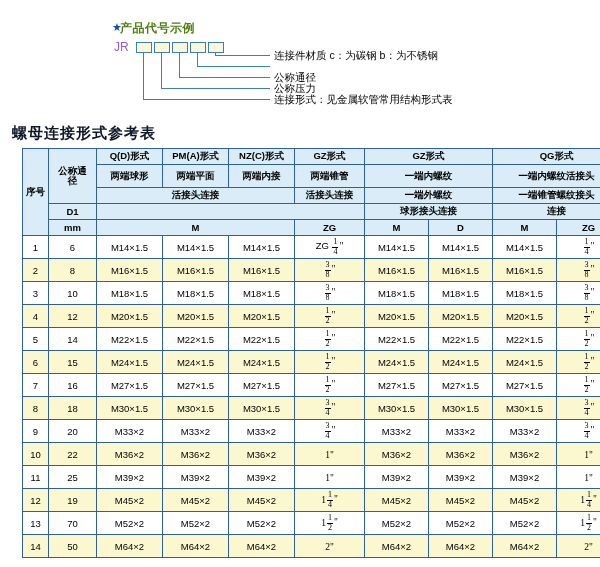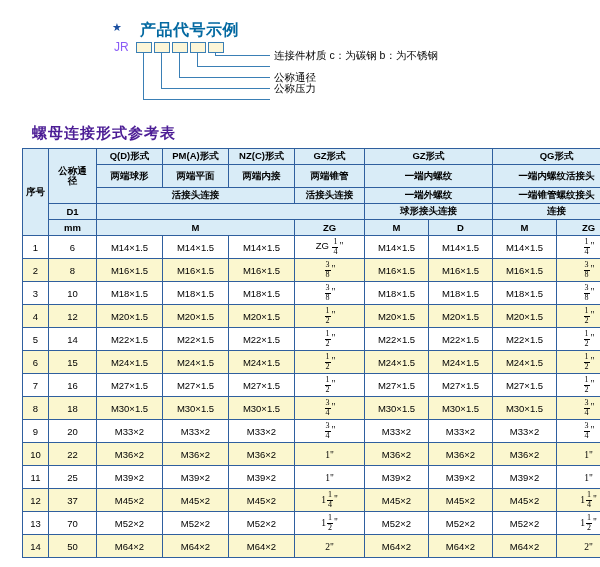--- a/index.html
+++ b/index.html
@@ -14,22 +14,22 @@
   
   #diagram{
     position:relative;
     height:120px;
   }
   .star{
     position:absolute;left:112px;top:22px;
     color:#1a4fa0;font-size:11px;line-height:11px;
   }
   .diagram-title{
-    position:absolute;left:140px;top:20px;
-    font-size:16px;font-weight:bold;color:#0369a1;
+    position:absolute;left:120px;top:20px;
+    font-size:12px;font-weight:bold;color:#4d7c0f;
     letter-spacing:.5px;
   }
   .jr{
     position:absolute;left:114px;top:40px;
     font-size:12px;color:#8b5cf6;
   }
   .codebox{
     position:absolute;top:42px;
     width:14px;height:9px;
     border:1px solid #3a7fb5;
@@ -44,22 +44,22 @@
     height:1px;background:#3a7fb5;
   }
   .leg{
     position:absolute;
     font-size:10.5px;
     white-space:nowrap;
     color:#000;
   }
   
   #table-title{
-    position:absolute;left:32px;top:124px;
-    font-size:15px;font-weight:bold;color:#4c1d95;
+    position:absolute;left:12px;top:124px;
+    font-size:15px;font-weight:bold;color:#0f172a;
     letter-spacing:1px;
   }
   
   #tbl-wrap{
     position:absolute;left:22px;top:148px;
     width:556px;
   }
   table{
     border-collapse:collapse;
     width:556px;
@@ -128,20 +128,21 @@
 
   <div class="vline" style="left:161px;top:52px;height:36px"></div>
   <div class="hline" style="left:161px;top:88px;width:109px"></div>
 
   <div class="vline" style="left:143px;top:52px;height:47px"></div>
   <div class="hline" style="left:143px;top:99px;width:127px"></div>
 
   <span class="leg" style="left:274px;top:49px">连接件材质  c：为碳钢  b：为不锈钢</span>
   <span class="leg" style="left:274px;top:71px">公称通径</span>
   <span class="leg" style="left:274px;top:82px">公称压力</span>
+  <span class="leg" style="left:274px;top:93px">连接形式：见金属软管常用结构形式表</span>
 </div>
 
 <div id="table-title">螺母连接形式参考表</div>
 
 <div id="tbl-wrap">
 <table>
   <colgroup>
     <col class="sn">
         <col class="dn">
     <col class="c-qd">
@@ -326,21 +327,21 @@
           <td>M39×2</td>
           <td>M39×2</td>
           <td class="tall"><span class="ser">1"</span></td>
           <td>M39×2</td>
           <td>M39×2</td>
           <td>M39×2</td>
           <td class="tall"><span class="ser">1"</span></td>
         </tr>
         <tr class="row-yellow">
           <td>12</td>
-          <td>37</td>
+          <td>19</td>
           <td>M45×2</td>
           <td>M45×2</td>
           <td>M45×2</td>
           <td class="tall"><span class="ser"><span class="mixed ser">1</span><span class="frac"><span class="num">1</span><span class="den">4</span></span>"</span></td>
           <td>M45×2</td>
           <td>M45×2</td>
           <td>M45×2</td>
           <td class="tall"><span class="ser"><span class="mixed ser">1</span><span class="frac"><span class="num">1</span><span class="den">4</span></span>"</span></td>
         </tr>
         <tr class="row-white">

